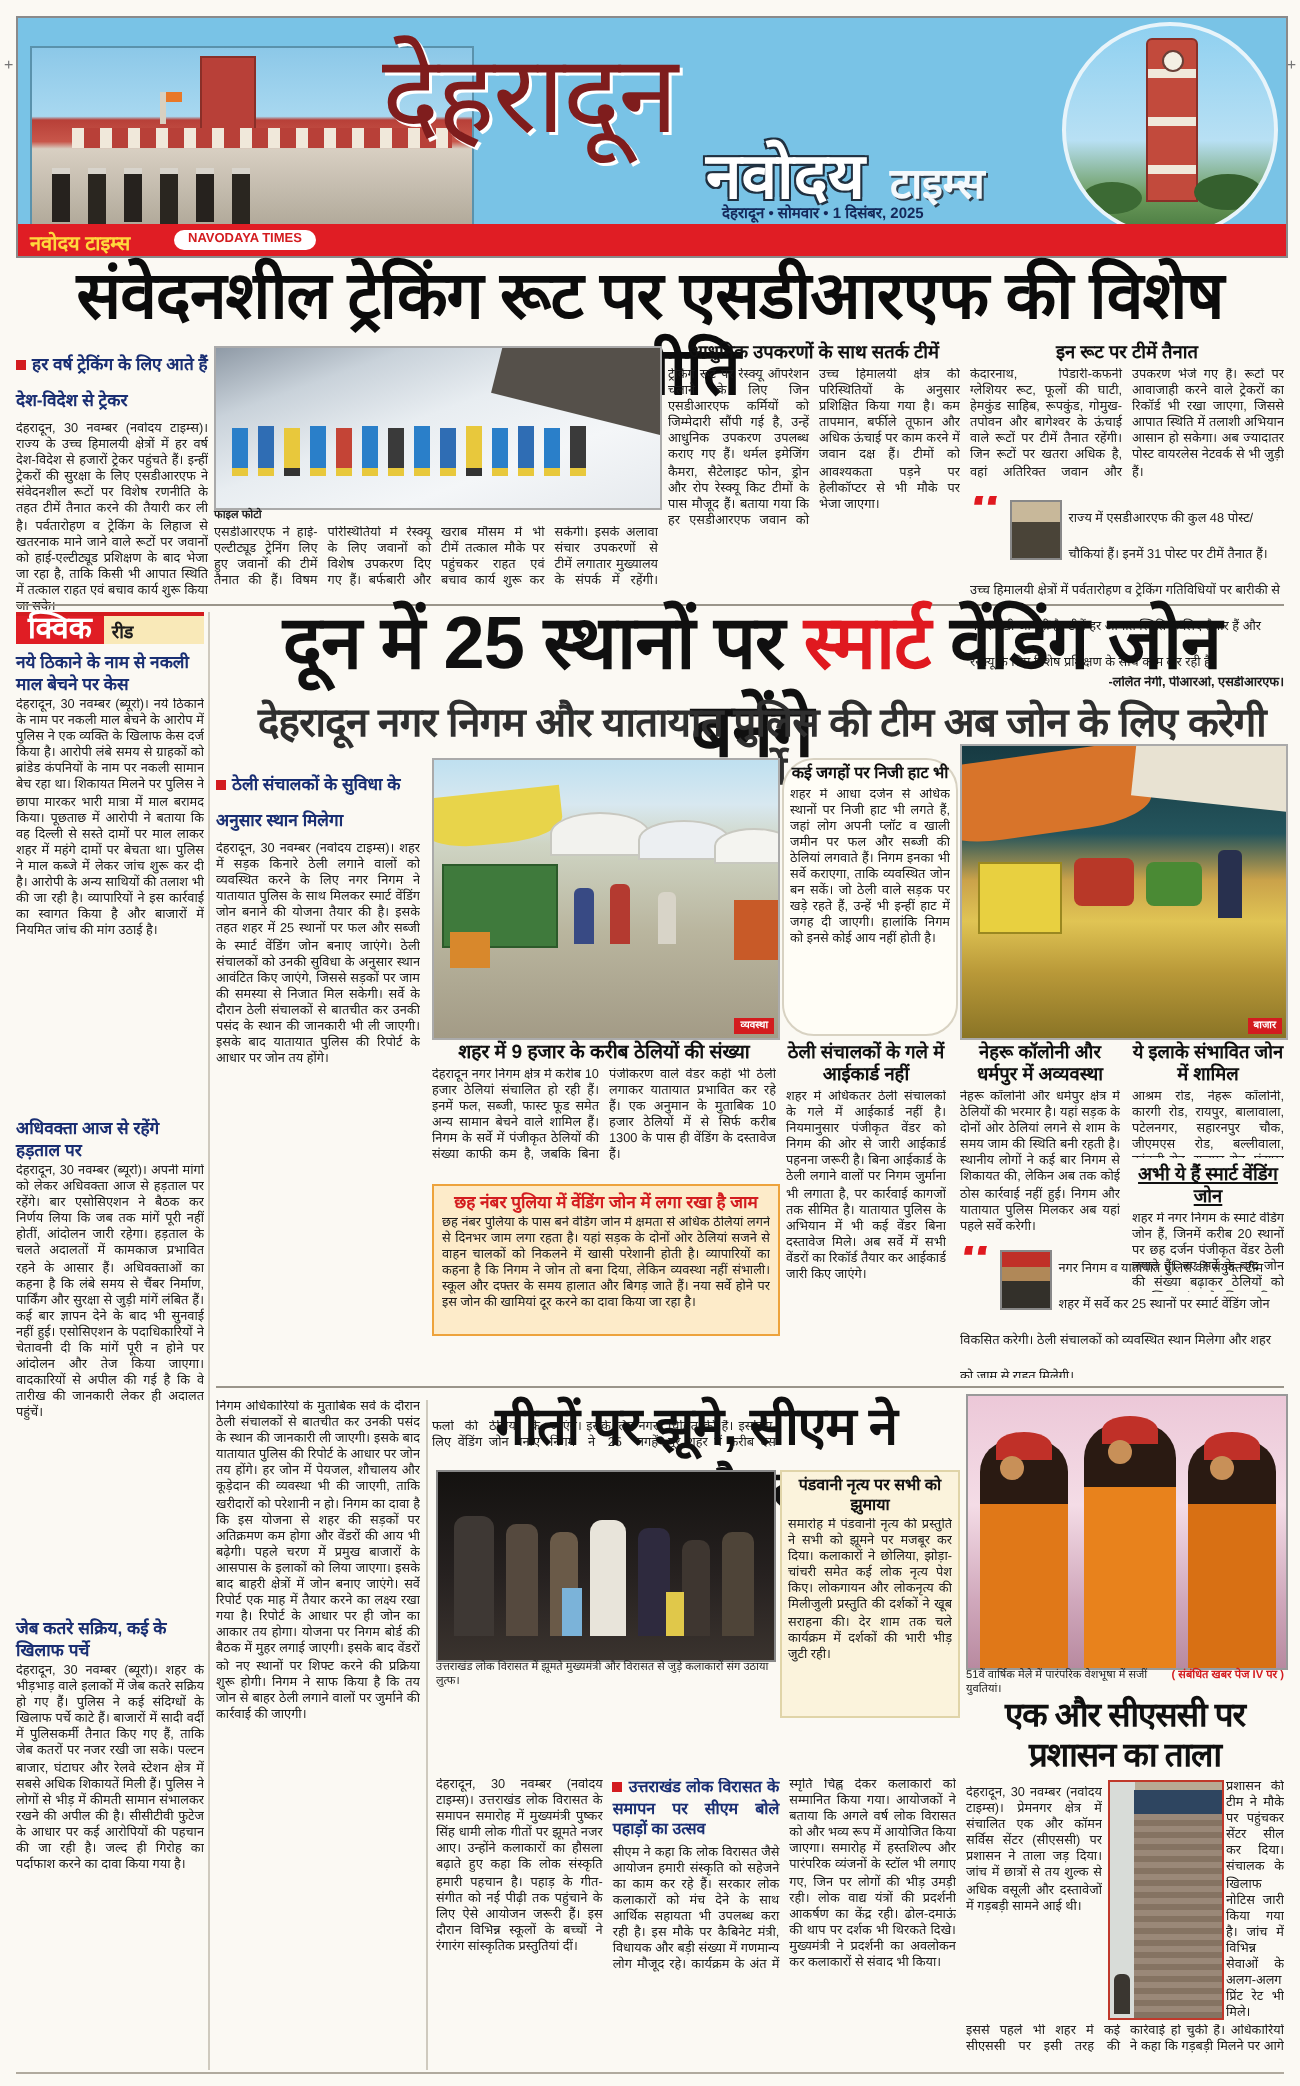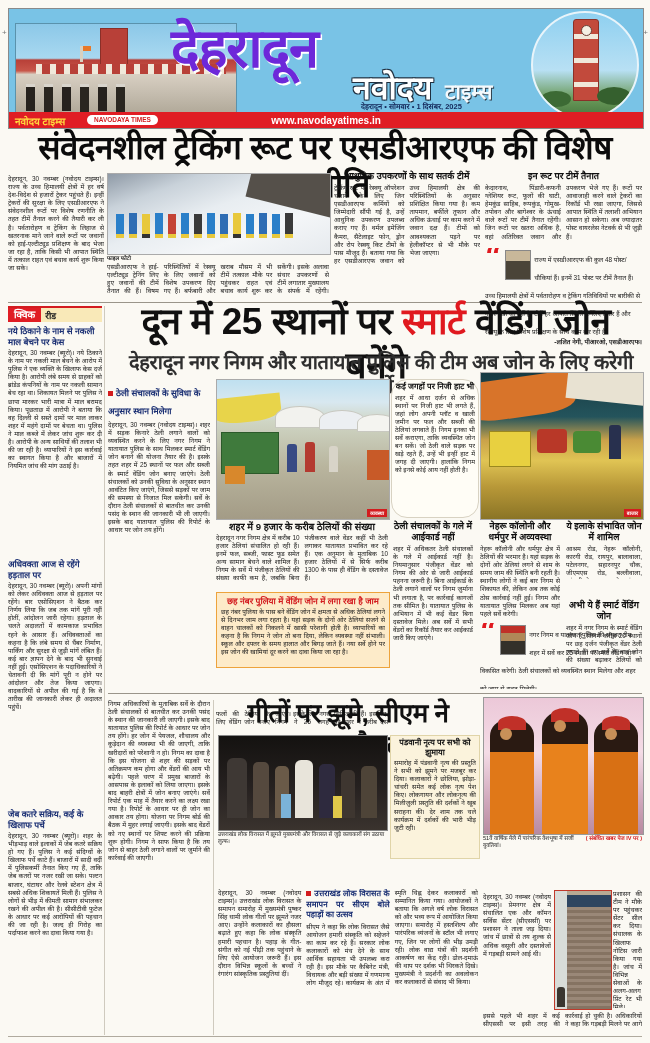--- a/index.html
+++ b/index.html
@@ -16,40 +16,40 @@
   .bullet{display:inline-block;width:5px;height:5px;background:#d31c1f;margin-right:3px;}
   .rule{background:#9a958a;height:1px;}
   .vrule{background:#cfcabe;width:1px;}
   .chip{position:absolute;background:#d31c1f;color:#fff;font-size:5px;font-weight:bold;
         padding:1px 3px;line-height:6px;}
   .quote-mark{color:#e0191f;font-family:"DejaVu Serif",serif;font-weight:bold;
         font-size:30px;line-height:18px;}
   .attr{font-weight:bold;text-align:right;}
   
   .masthead{background:#79c3e6;border:1px solid #8a8a8a;}
-  .brand-city{font-weight:bold;color:#6d28d9;letter-spacing:-1px;
-        text-shadow:1.5px 1.5px 0 #ffffff;}
+  .brand-city{font-weight:normal;color:#7f1d1d;letter-spacing:-1px;
+        text-shadow:1.5px 1.5px 0 #ffffff;margin-left:20px;}
   .brand-nav{font-weight:bold;color:#ffffff;
         text-shadow:1px 1px 0 #203040,-1px -1px 0 #203040,1px -1px 0 #203040,-1px 1px 0 #203040;}
   .brand-times{font-weight:bold;color:#f4f9fc;text-shadow:1px 1px 0 #30404e;text-align:right;}
   .redbar{background:#e01d24;color:#fff;}
   .pill{background:#fff;color:#d31c1f;border-radius:7px;font-size:6.5px;font-weight:bold;
         padding:1px 7px;line-height:8px;}
   
   .hl1{font-weight:bold;color:#0b0b0b;letter-spacing:-0.5px;text-align:center;}
   .hl2{font-weight:bold;color:#101010;letter-spacing:-0.5px;}
   .hl2 .hot{color:#e0191f;}
   .subhl{font-weight:bold;color:#2f2f2f;letter-spacing:-0.3px;text-align:center;}
   
   .jambox{background:#fdebc9;border:1px solid #eda33c;padding:3px 4px;}
   .jambox h4{margin:0 0 2px 0;color:#d31c1f;font-size:8.6px;text-align:center;line-height:10px;}
   .sidebox{background:#fffdf6;border:1px solid #d8d2c2;padding:2px 3px;}
   .sidebox h4{margin:0 0 2px 0;font-size:8px;line-height:9.5px;text-align:center;color:#101010;}
   .qr-strip{background:#f9e9b8;border-top:2px solid #d31c1f;display:flex;align-items:center;height:14px;}
-  .qr-red{background:#e01d24;color:#fff;font-weight:bold;font-size:10px;padding:1px 6px;height:12px;line-height:12px;}
+  .qr-red{background:#e01d24;color:#fff;font-weight:bold;font-size:15px;padding:1px 6px;height:12px;line-height:12px;}
   .qr-read{color:#1c1c1c;font-size:9px;font-weight:bold;padding-left:4px;}
   .caption{font-size:5.6px;color:#222;line-height:6.8px;}
   .regmark{font-size:8px;color:#777;}
 </style>
 </head>
 <body>
 
 <div class="page">
 
   <div class="abs regmark" style="left:2px;top:28px;">+</div>
@@ -82,27 +82,27 @@
          background:linear-gradient(180deg,#8fd0f0 0%,#b8e0f4 55%,#6a9a5a 82%,#48783f 100%);">
       <div class="abs" style="left:40px;top:6px;width:24px;height:80px;background:linear-gradient(180deg,#c24a3c 0 18%,#f0e8da 18% 24%,#c24a3c 24% 48%,#f0e8da 48% 54%,#c24a3c 54% 78%,#f0e8da 78% 84%,#c24a3c 84% 100%);border-radius:3px 3px 0 0;border:1px solid #8a3028;"></div>
       <div class="abs" style="left:48px;top:12px;width:9px;height:9px;border-radius:50%;background:#f4f0e4;border:1px solid #6a4038;"></div>
       <div class="abs" style="left:8px;top:78px;width:30px;height:16px;border-radius:50%;background:#3c6a34;"></div>
       <div class="abs" style="right:6px;top:74px;width:34px;height:18px;border-radius:50%;background:#35602e;"></div>
     </div>
 
     <div class="abs redbar" style="left:0;bottom:0;width:100%;height:16px;">
       <span class="abs" style="left:6px;top:2px;color:#ffd83d;font-size:10px;font-weight:bold;">नवोदय टाइम्स</span>
       <span class="abs pill" style="left:78px;top:3px;">NAVODAYA TIMES</span>
-      <span class="abs" style="left:0;right:0;top:3px;text-align:center;font-size:10px;font-weight:bold;">www.navodayatimes.in</span>
     </div>
   </div>
 
   <div class="abs hl1" style="left:8px;top:129px;width:634px;font-size:33px;line-height:38px;">संवेदनशील ट्रेकिंग रूट पर एसडीआरएफ की विशेष रणनीति</div>
 
   <div class="abs" style="left:8px;top:172px;width:96px;height:128px;">
+    <div><span class="bullet"></span><span class="navyhead">हर वर्ष ट्रेकिंग के लिए आते हैं देश-विदेश से ट्रेकर</span></div>
     <div class="bt" style="height:96px;margin-top:3px;">देहरादून, 30 नवम्बर (नवोदय टाइम्स)। राज्य के उच्च हिमालयी क्षेत्रों में हर वर्ष देश-विदेश से हजारों ट्रेकर पहुंचते हैं। इन्हीं ट्रेकरों की सुरक्षा के लिए एसडीआरएफ ने संवेदनशील रूटों पर विशेष रणनीति के तहत टीमें तैनात करने की तैयारी कर ली है। पर्वतारोहण व ट्रेकिंग के लिहाज से खतरनाक माने जाने वाले रूटों पर जवानों को हाई-एल्टीट्यूड प्रशिक्षण के बाद भेजा जा रहा है, ताकि किसी भी आपात स्थिति में तत्काल राहत एवं बचाव कार्य शुरू किया जा सके।</div>
   </div>
 
   <div class="abs" style="left:107px;top:173px;width:222px;height:80px;overflow:hidden;border:1px solid #aaa;
        background:linear-gradient(160deg,#8f9aa6 0%,#c9d2da 22%,#e8edf1 45%,#f4f6f8 70%,#e6eaee 100%);">
     <div class="abs" style="right:-10px;top:-14px;width:90px;height:48px;background:#55504a;transform:rotate(14deg);"></div>
     <div class="abs" style="left:8px;top:38px;width:206px;height:26px;display:flex;gap:5px;align-items:flex-end;">
       <div style="width:8px;height:20px;background:#2a7fc9;border-bottom:4px solid #e8c83c;"></div>
       <div style="width:8px;height:21px;background:#2f6db4;border-bottom:4px solid #e8c83c;"></div>
       <div style="width:8px;height:20px;background:#e8c83c;border-bottom:4px solid #333;"></div>
@@ -221,21 +221,21 @@
   </div>
 
   <div class="abs" style="left:480px;top:521px;width:80px;height:100px;">
     <div class="secthead">नेहरू कॉलोनी और धर्मपुर में अव्यवस्था</div>
     <div class="bt" style="height:76px;margin-top:2px;">नेहरू कॉलोनी और धर्मपुर क्षेत्र में ठेलियों की भरमार है। यहां सड़क के दोनों ओर ठेलियां लगने से शाम के समय जाम की स्थिति बनी रहती है। स्थानीय लोगों ने कई बार निगम से शिकायत की, लेकिन अब तक कोई ठोस कार्रवाई नहीं हुई। निगम और यातायात पुलिस मिलकर अब यहां पहले सर्वे करेगी।</div>
   </div>
 
   <div class="abs" style="left:566px;top:521px;width:76px;height:100px;">
     <div class="secthead">ये इलाके संभावित जोन में शामिल</div>
     <div class="bt" style="height:34px;margin-top:2px;">आश्रम रोड, नेहरू कॉलोनी, कारगी रोड, रायपुर, बालावाला, पटेलनगर, सहारनपुर चौक, जीएमएस रोड, बल्लीवाला, कांवली रोड, राजपुर रोड, घंटाघर व धर्मपुर समेत 25 इलाके संभावित जोन में शामिल किए जा सकते हैं।</div>
-    <div class="secthead" style="margin-top:21px;">अभी ये हैं स्मार्ट वेंडिंग जोन</div>
+    <div class="secthead" style="margin-top:3px;text-decoration:underline;">अभी ये हैं स्मार्ट वेंडिंग जोन</div>
     <div class="bt" style="height:40px;margin-top:2px;">शहर में नगर निगम के स्मार्ट वेंडिंग जोन हैं, जिनमें करीब 20 स्थानों पर छह दर्जन पंजीकृत वेंडर ठेली लगाते हैं। नए सर्वे के बाद जोन की संख्या बढ़ाकर ठेलियों को व्यवस्थित ढंग से शिफ्ट किया जाएगा। इस वेंडिंग जोन में बिजली-पानी की सुविधा भी दी जाएगी।</div>
   </div>
 
   <div class="abs" style="left:480px;top:623px;width:162px;height:66px;overflow:hidden;">
     <span class="quote-mark" style="float:left;margin-right:3px;">“</span>
     <span style="float:left;width:24px;height:28px;margin:2px 3px 0 0;background:linear-gradient(180deg,#c03028 0 26%,#b08858 26% 52%,#33302a 52% 100%);border:1px solid #888;"></span>
     <span class="bt">नगर निगम व यातायात पुलिस की संयुक्त टीम शहर में सर्वे कर 25 स्थानों पर स्मार्ट वेंडिंग जोन विकसित करेगी। ठेली संचालकों को व्यवस्थित स्थान मिलेगा और शहर को जाम से राहत मिलेगी।</span>
     
   </div>
 
@@ -283,20 +283,21 @@
     <div class="abs" style="left:118px;top:18px;width:28px;height:14px;background:#c03028;border-radius:50% 50% 0 0;"></div>
     <div class="abs" style="left:16px;top:30px;width:12px;height:12px;border-radius:50%;background:#c89058;"></div>
     <div class="abs" style="left:70px;top:22px;width:12px;height:12px;border-radius:50%;background:#c89058;"></div>
     <div class="abs" style="left:121px;top:30px;width:12px;height:12px;border-radius:50%;background:#c89058;"></div>
   </div>
   <div class="abs" style="left:483px;top:835px;width:159px;display:flex;justify-content:space-between;">
     <span class="caption">51वें वार्षिक मेले में पारंपरिक वेशभूषा में सजीं युवतियां।</span>
     <span class="caption" style="color:#d31c1f;font-weight:bold;white-space:nowrap;">( संबंधित खबर पेज IV पर )</span>
   </div>
 
+  <div class="abs hl2" style="left:483px;top:848px;width:159px;font-size:16.5px;line-height:20px;text-align:center;">एक और सीएससी पर प्रशासन का ताला</div>
 
   <div class="abs" style="left:483px;top:890px;width:68px;height:145px;">
     <div class="bt" style="height:100px;margin-top:3px;">देहरादून, 30 नवम्बर (नवोदय टाइम्स)। प्रेमनगर क्षेत्र में संचालित एक और कॉमन सर्विस सेंटर (सीएससी) पर प्रशासन ने ताला जड़ दिया। जांच में छात्रों से तय शुल्क से अधिक वसूली और दस्तावेजों में गड़बड़ी सामने आई थी।</div>
   </div>
 
   <div class="abs" style="left:554px;top:890px;width:56px;height:118px;overflow:hidden;border:1px solid #c0392b;
        background:linear-gradient(90deg,#d8dcd8 0 22%,#b8aa94 22% 100%);">
     <div class="abs" style="left:12px;top:16px;width:44px;height:102px;background:repeating-linear-gradient(180deg,#9a8878 0 3px,#857362 3px 6px);"></div>
     <div class="abs" style="left:12px;top:4px;width:44px;height:12px;background:#2e4560;"></div>
     <div class="abs" style="left:2px;top:96px;width:8px;height:20px;background:#3a3630;border-radius:3px 3px 0 0;"></div>

